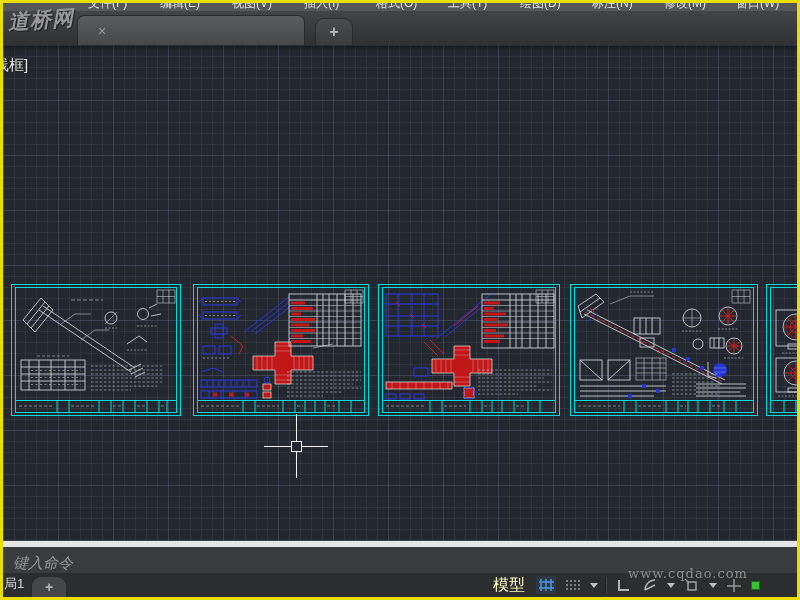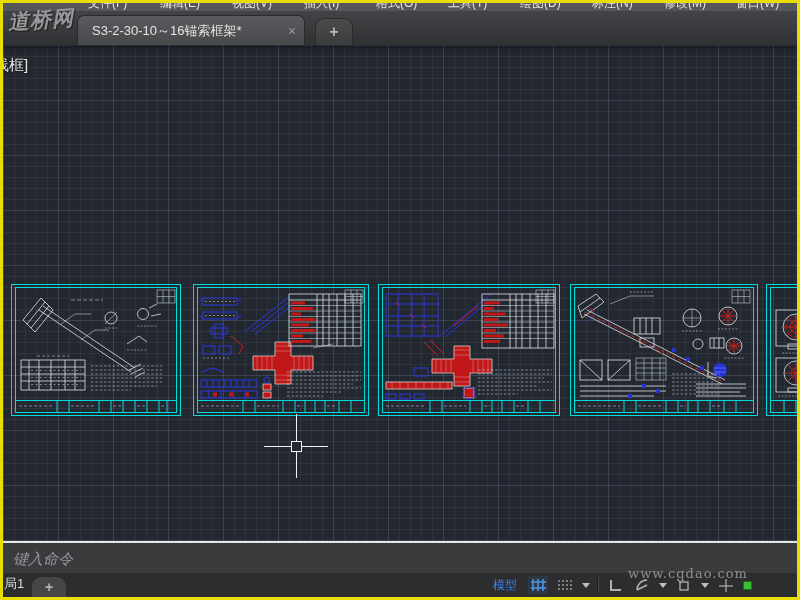--- a/index.html
+++ b/index.html
@@ -53,33 +53,33 @@
 
   
   .crosshair{position:absolute;left:0;top:0;pointer-events:none;}
   .ch-h{position:absolute;left:261px;top:401px;width:64px;height:1px;background:#f2f2f2;}
   .ch-v{position:absolute;left:293px;top:369px;width:1px;height:64px;background:#f2f2f2;}
   .ch-box{position:absolute;left:288px;top:396px;width:9px;height:9px;border:1.5px solid #f2f2f2;
     background:#232830;box-sizing:content-box;}
 
   
   .cmdbar{position:absolute;left:3px;right:3px;top:541px;height:32px;background:#3a3b3d;
-    border-top:2px solid #e5e5e5;}
+    border-top:6px solid #e5e5e5;}
   .cmdtext{position:absolute;left:10px;top:0;line-height:31px;font-style:italic;
     font-size:15px;color:#95979b;}
 
   
   .bottombar{position:absolute;left:3px;right:3px;top:573px;height:24px;background:#2c2d2f;}
   .ltab{position:absolute;left:-5px;top:0;height:24px;line-height:22px;font-size:13px;color:#d6d6d6;
     padding:0 6px;}
   .lplus{position:absolute;left:28px;top:3px;width:34px;height:21px;background:#454648;
     border:1px solid #2a2a2a;border-bottom:none;border-radius:10px 10px 0 0;color:#b5b5b5;
     font-size:14px;font-weight:bold;text-align:center;line-height:20px;}
   .statusgrp{position:absolute;left:486px;top:0;height:24px;display:flex;align-items:center;gap:7px;}
-  .st-label{font-size:12px;color:#3b82f6;padding:0 4px;}
+  .st-label{font-size:16px;color:#fef9c3;padding:0 4px;}
   .st-ic{display:inline-flex;align-items:center;justify-content:center;width:20px;height:18px;}
   .st-ic.active{background:rgba(60,120,190,.15);}
   .caret{width:0;height:0;border-left:4px solid transparent;border-right:4px solid transparent;
     border-top:5px solid #bfbfbf;}
   .vsep{width:1px;height:16px;background:#1e1e1e;box-shadow:1px 0 0 #47484a;}
   .greensq{width:7px;height:7px;background:#35c235;border:1px solid #1c6e1c;}
 
   
   .wm-url{position:absolute;left:628px;top:566px;z-index:40;font-family:"DejaVu Serif",serif;
     font-size:13px;color:rgba(158,160,158,.85);letter-spacing:1px;}
@@ -98,21 +98,20 @@
     <span class="mi" style="left:445px">工具(T)</span>
     <span class="mi" style="left:517px">绘图(D)</span>
     <span class="mi" style="left:589px">标注(N)</span>
     <span class="mi" style="left:661px">修改(M)</span>
     <span class="mi" style="left:733px">窗口(W)</span>
   </div>
 
   <div class="tabbar">
     <div class="logo">道桥网</div>
     <div class="ftab">
-      <span class="title">S3-2-30-10～16锚索框架*</span>
       <span class="close">×</span>
     </div>
     <div class="newtab">+</div>
   </div>
 
   <div class="canvas">
     <div class="vplabel">线框]</div>
 
     <div class="sheet" style="left:8px">
       <svg width="170" height="132" viewBox="0 0 170 132">

